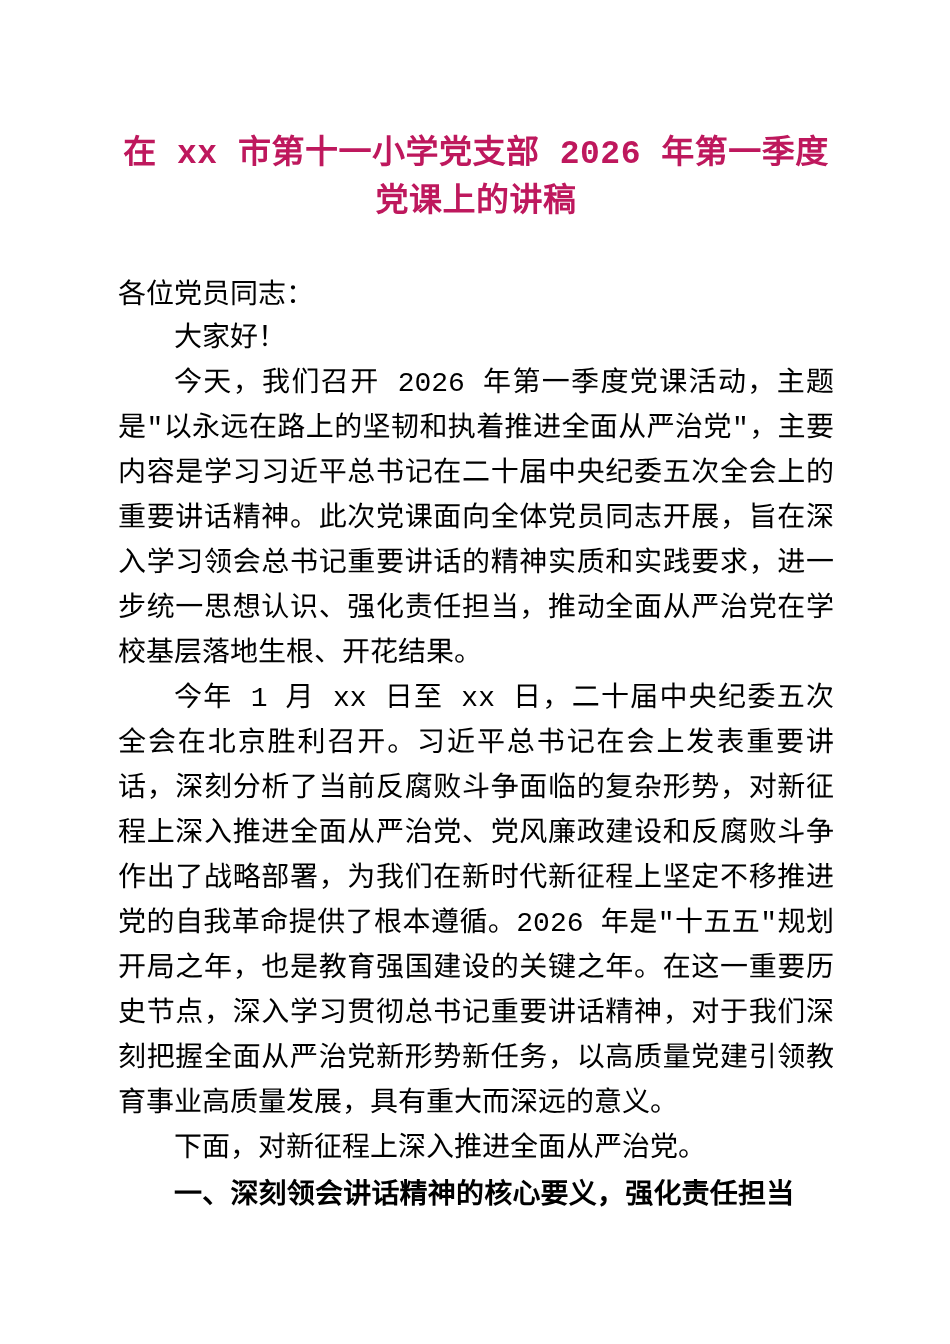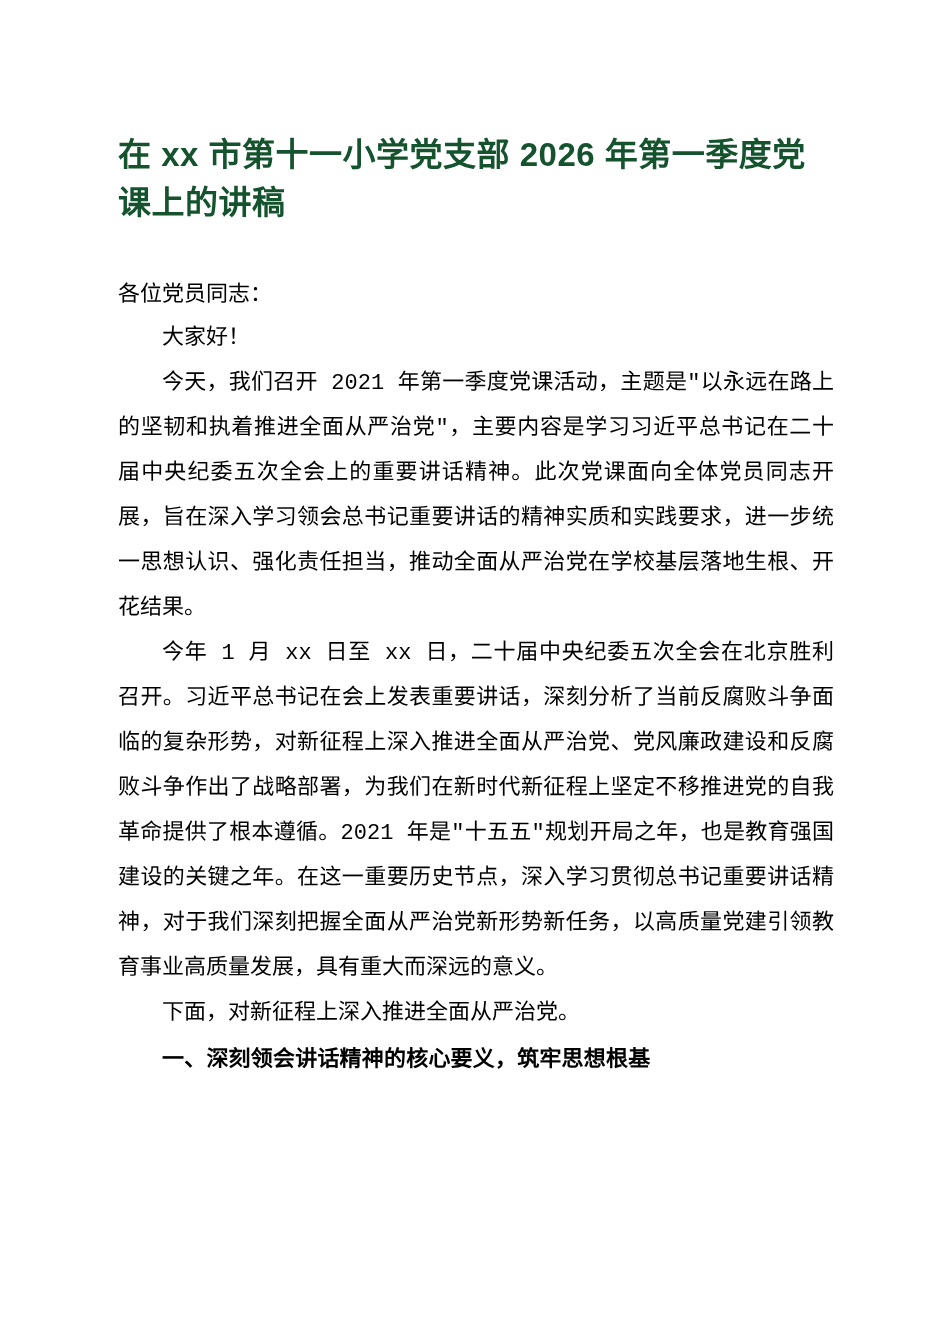--- a/index.html
+++ b/index.html
@@ -16,31 +16,31 @@
   }
   .page {
     box-sizing: border-box;
     width: 950px;
     height: 1344px;
     padding: 131px 116px 0 118px;
     background: #ffffff;
   }
   .doc-title {
     margin: 0;
-    font-family: Liberation Sans, sans-serif;
+    font-family: Liberation Mono, monospace;
     font-weight: 700;
     font-size: 33px;
     line-height: 48px;
-    text-align: left;
+    text-align: center;
     letter-spacing: 0.5px;
-    color: #14532d;
+    color: #be185d;
   }
   .doc-body {
     margin-top: 44px;
-    font-size: 22px;
+    font-size: 28px;
     line-height: 45px;
     text-align: justify;
     text-justify: inter-ideograph;
     color: #000000;
   }
   .doc-body p {
     margin: 0;
     padding: 0;
   }
   .para-indent {
@@ -60,23 +60,23 @@
 <div class="page">
 
   <h1 class="doc-title">在 xx 市第十一小学党支部 2026 年第一季度党课上的讲稿</h1>
 
   <div class="doc-body">
 
     <p>各位党员同志：</p>
 
     <p class="para-indent">大家好！</p>
 
-    <p class="para-indent">今天，我们召开 2021 年第一季度党课活动，主题是"以永远在路上的坚韧和执着推进全面从严治党"，主要内容是学习习近平总书记在二十届中央纪委五次全会上的重要讲话精神。此次党课面向全体党员同志开展，旨在深入学习领会总书记重要讲话的精神实质和实践要求，进一步统一思想认识、强化责任担当，推动全面从严治党在学校基层落地生根、开花结果。</p>
+    <p class="para-indent">今天，我们召开 2026 年第一季度党课活动，主题是"以永远在路上的坚韧和执着推进全面从严治党"，主要内容是学习习近平总书记在二十届中央纪委五次全会上的重要讲话精神。此次党课面向全体党员同志开展，旨在深入学习领会总书记重要讲话的精神实质和实践要求，进一步统一思想认识、强化责任担当，推动全面从严治党在学校基层落地生根、开花结果。</p>
 
-    <p class="para-indent">今年 1 月 xx 日至 xx 日，二十届中央纪委五次全会在北京胜利召开。习近平总书记在会上发表重要讲话，深刻分析了当前反腐败斗争面临的复杂形势，对新征程上深入推进全面从严治党、党风廉政建设和反腐败斗争作出了战略部署，为我们在新时代新征程上坚定不移推进党的自我革命提供了根本遵循。2021 年是"十五五"规划开局之年，也是教育强国建设的关键之年。在这一重要历史节点，深入学习贯彻总书记重要讲话精神，对于我们深刻把握全面从严治党新形势新任务，以高质量党建引领教育事业高质量发展，具有重大而深远的意义。</p>
+    <p class="para-indent">今年 1 月 xx 日至 xx 日，二十届中央纪委五次全会在北京胜利召开。习近平总书记在会上发表重要讲话，深刻分析了当前反腐败斗争面临的复杂形势，对新征程上深入推进全面从严治党、党风廉政建设和反腐败斗争作出了战略部署，为我们在新时代新征程上坚定不移推进党的自我革命提供了根本遵循。2026 年是"十五五"规划开局之年，也是教育强国建设的关键之年。在这一重要历史节点，深入学习贯彻总书记重要讲话精神，对于我们深刻把握全面从严治党新形势新任务，以高质量党建引领教育事业高质量发展，具有重大而深远的意义。</p>
 
     <p class="para-indent">下面，对新征程上深入推进全面从严治党。</p>
 
-    <p class="section-heading">一、深刻领会讲话精神的核心要义，筑牢思想根基</p>
+    <p class="section-heading">一、深刻领会讲话精神的核心要义，强化责任担当</p>
 
   </div>
 
 </div>
 
 </body></html>

